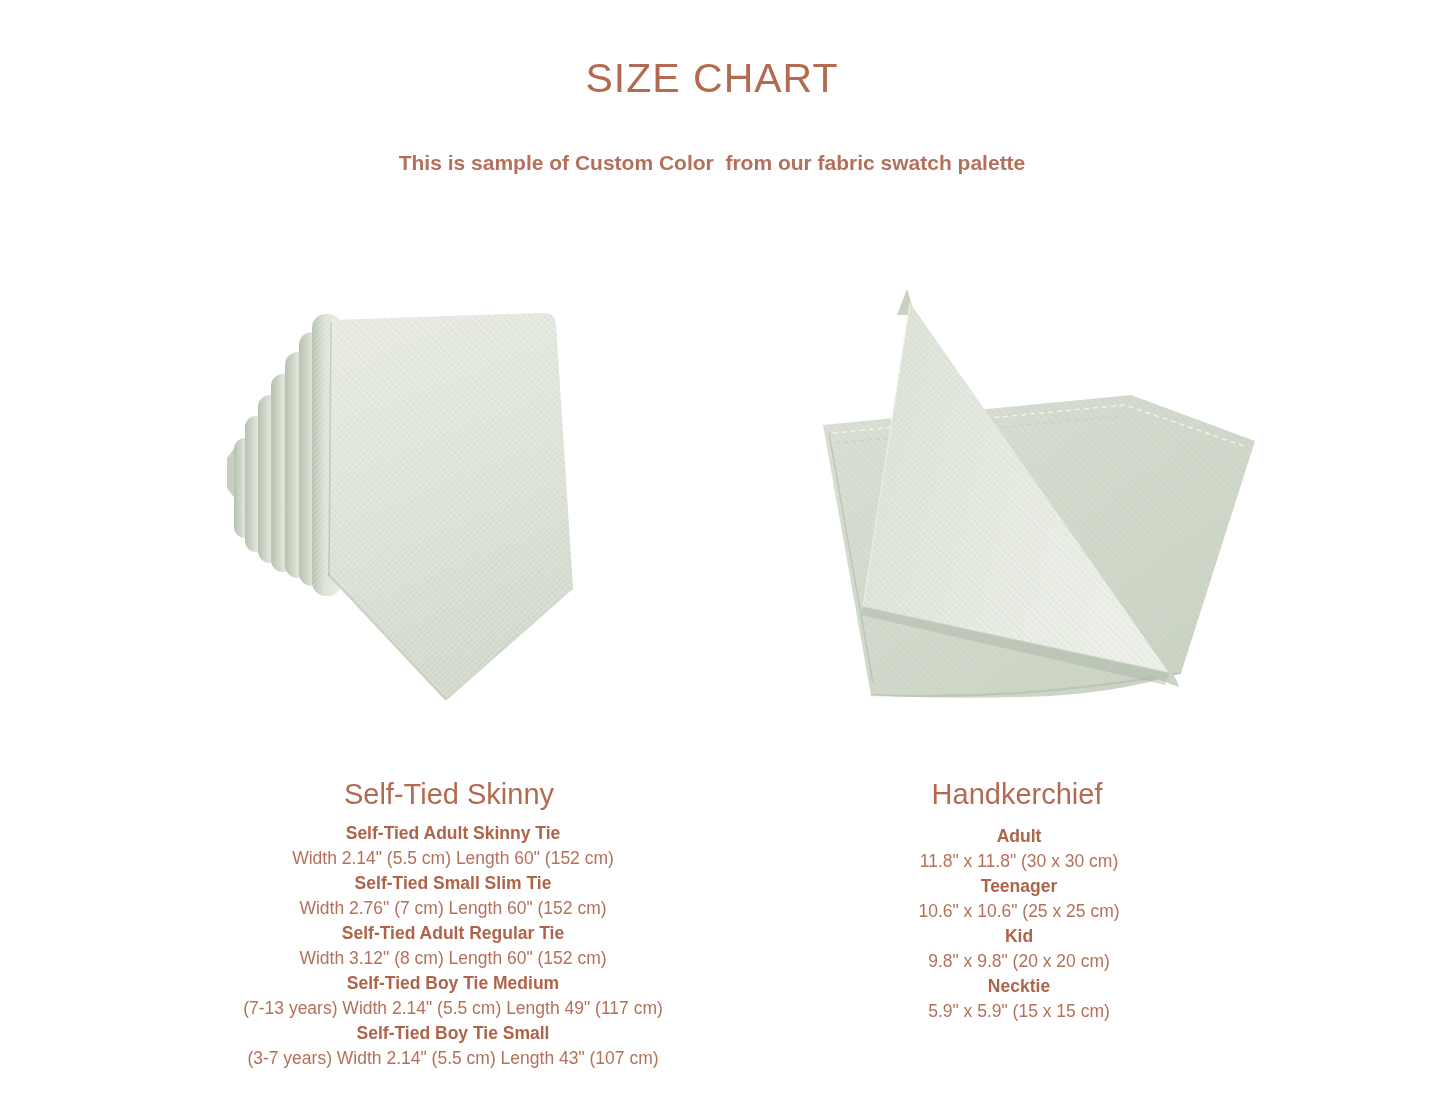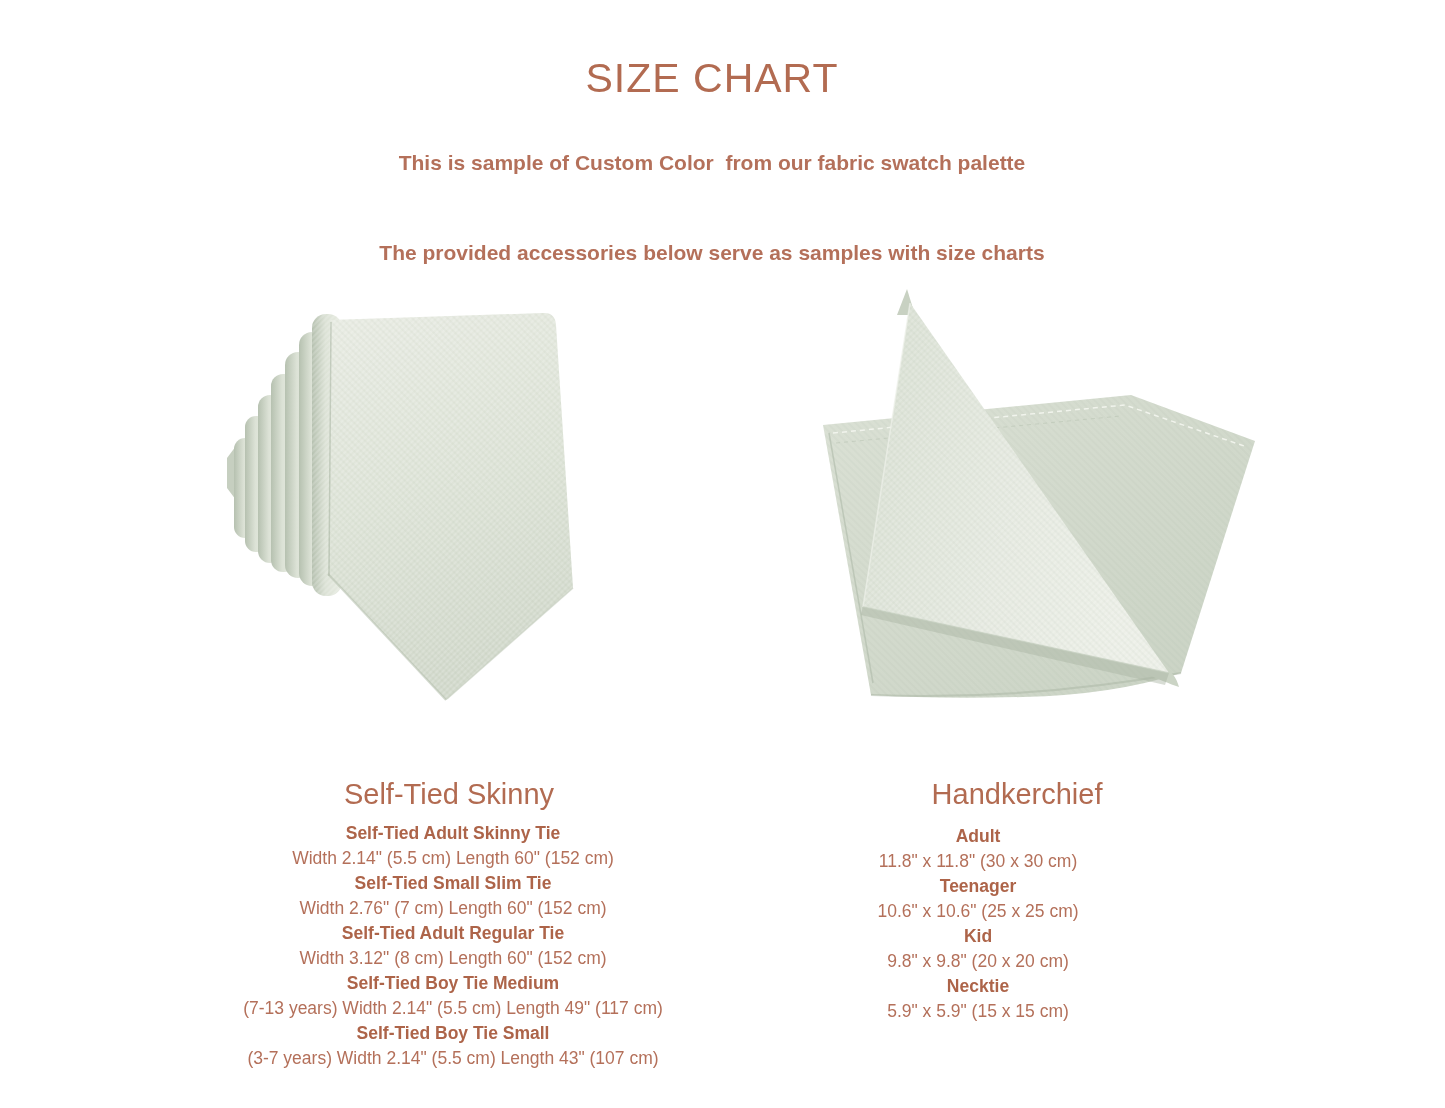--- a/index.html
+++ b/index.html
@@ -22,34 +22,33 @@
     position:absolute;top:753px;text-align:center;
     font-size:29px;line-height:34px;font-weight:400;color:#b26b51;
   }
   .col-heading.left{left:99px;width:700px;}
   .col-heading.right{left:767px;width:500px;}
   .specs{
     position:absolute;text-align:center;
     font-size:17.5px;line-height:25px;color:#b4705a;
   }
   .specs.left{top:821px;left:103px;width:700px;}
-  .specs.right{top:824px;left:728px;width:500px;}
+  .specs.right{top:824px;left:769px;width:500px;}
   .spec-label{font-weight:700;color:#ad6449;}
   .spec-detail{font-weight:400;}
 </style>
 </head>
 <body>
 
 <div class="canvas">
 
   <header class="page-header">
     <h1 class="page-title">SIZE CHART</h1>
     <div class="subtitle">
       <span class="line">This is sample of Custom Color  from our fabric swatch palette</span>
-      <span class="line">The provided accessories below serve as samples with size charts</span>
     </div>
   </header>
 
   <div class="photo" style="left:225px;top:288px;">
     <svg width="380" height="420" viewBox="0 0 380 420">
       <defs>
         <linearGradient id="t-blade" x1="0" y1="0" x2="0.25" y2="1">
           <stop offset="0" stop-color="#e9ece4"></stop>
           <stop offset="0.55" stop-color="#dde3d7"></stop>
           <stop offset="1" stop-color="#d2d9cc"></stop>

